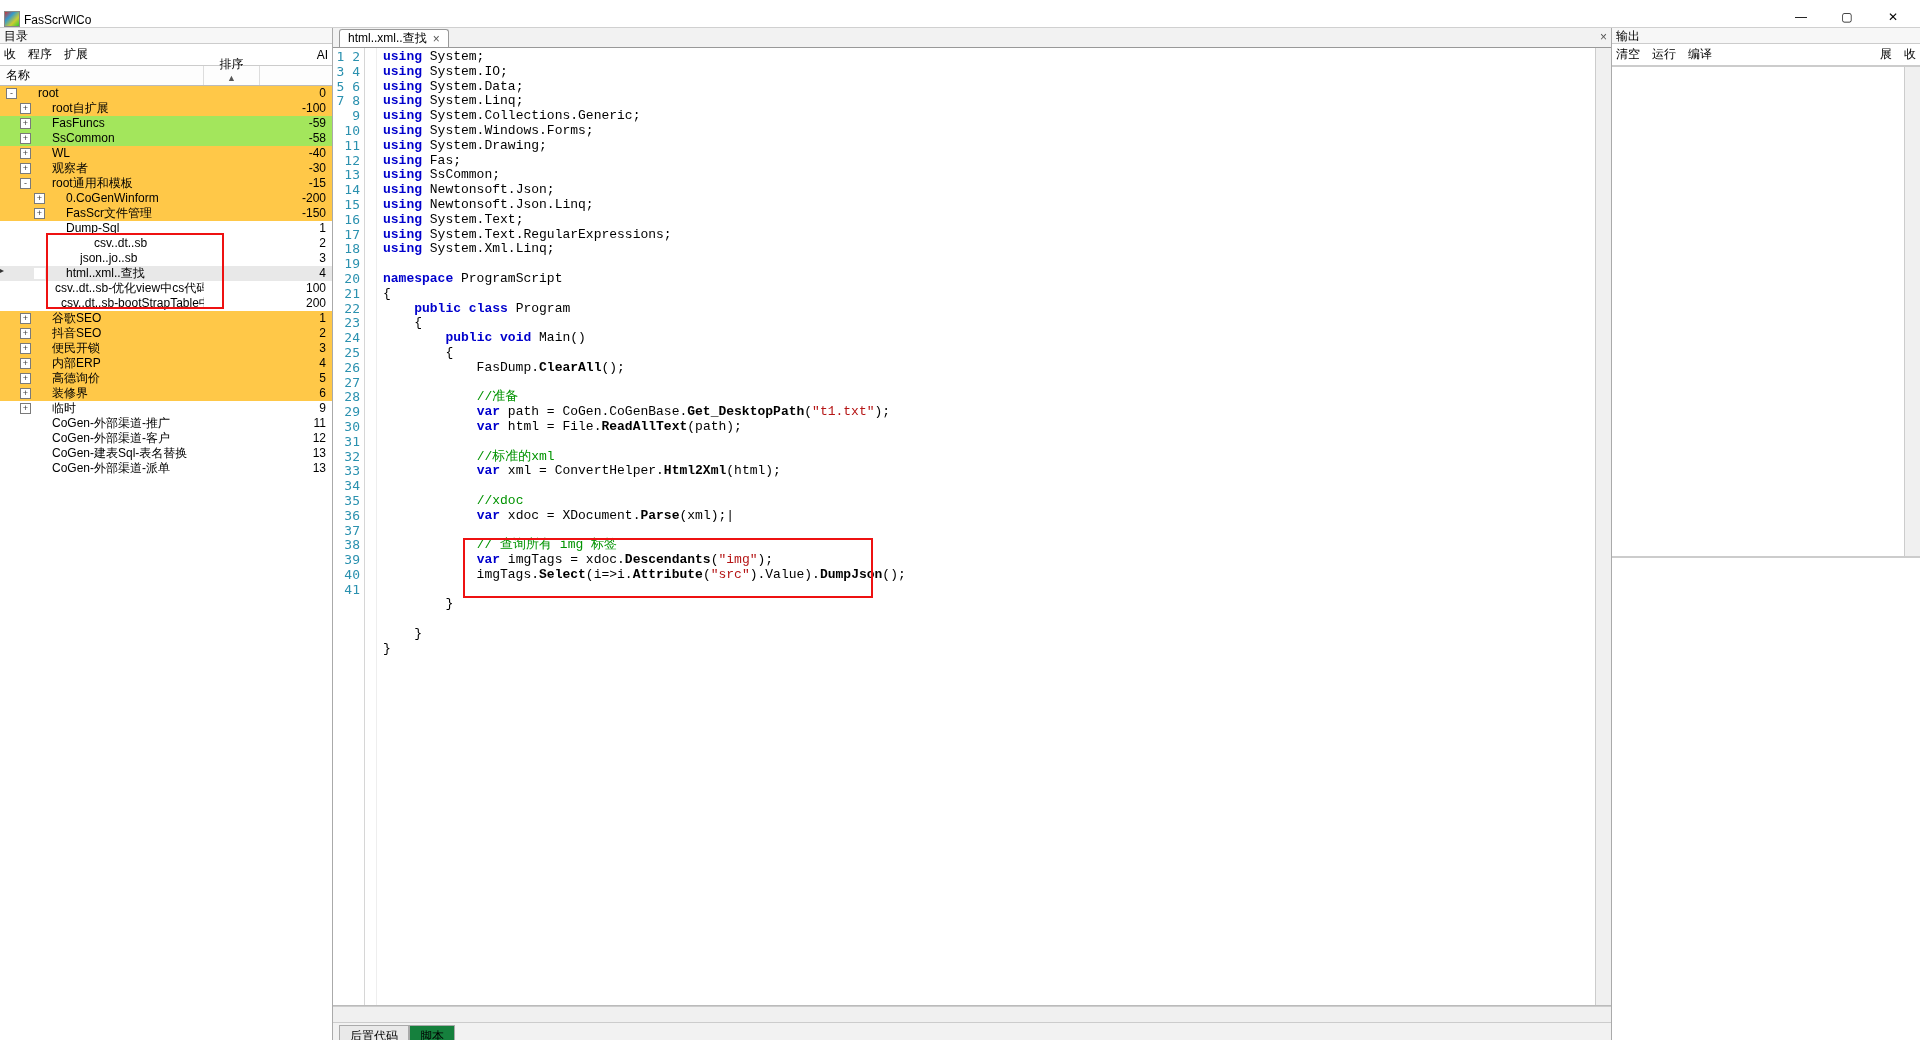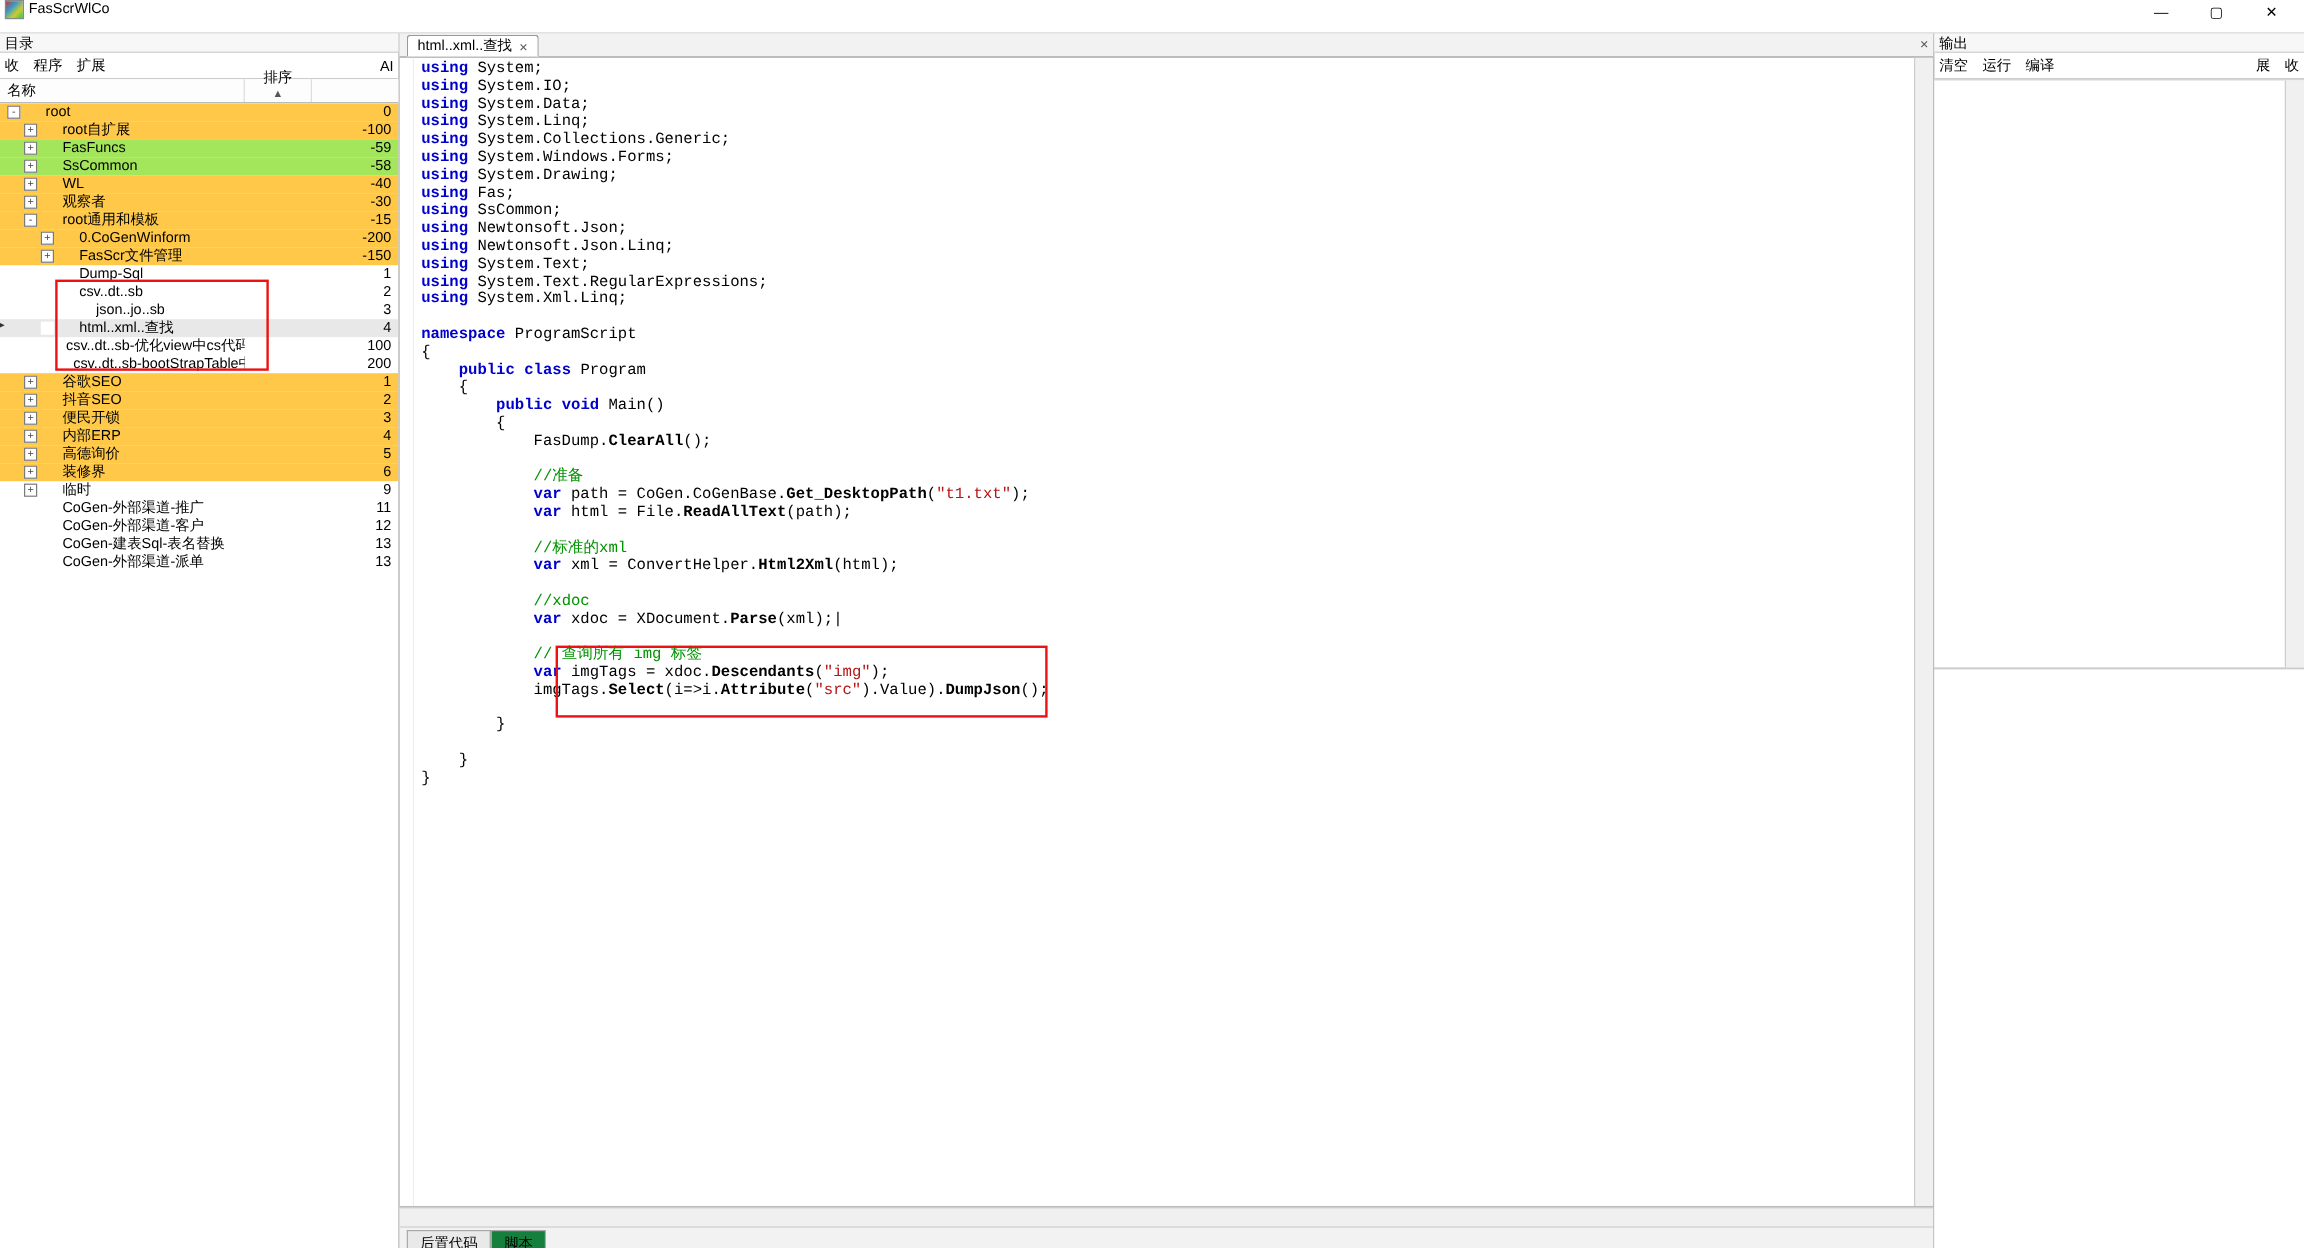--- a/index.html
+++ b/index.html
@@ -1,17 +1,17 @@
 <!DOCTYPE html>
 <html><head>
 <meta charset="utf-8">
 <style>
 * { box-sizing: border-box; margin: 0; padding: 0; }
 body { font-family: "Microsoft YaHei", "SimSun", Arial, sans-serif; font-size: 12px; background:#fff; overflow:hidden; width:1920px; height:1040px; position:relative;}
-.titlebar { height:28px; background:#fff; display:flex; align-items:flex-start; padding:0 4px; border-bottom:1px solid #d0d0d0;}
+.titlebar { height:28px; background:#fff; display:flex; align-items:flex-end; padding:0 4px; border-bottom:1px solid #d0d0d0;}
 .titlebar .appicon { width:16px; height:16px; margin-right:4px; background:linear-gradient(135deg,#c33,#39c,#cc3,#3c3); border:1px solid #888;}
 .titlebar .title { flex:1; font-size:12px; color:#000;}
 .titlebar .winbtns { display:flex; gap:0;}
 .titlebar .winbtn { width:46px; height:20px; display:flex; align-items:center; justify-content:center; color:#000;}
 
 .main { display:flex; height:calc(100% - 22px);}
 .left-panel { width:333px; border-right:1px solid #aaa; display:flex; flex-direction:column;}
 .panel-header { height:16px; padding:0 4px; font-size:12px; color:#000; border-bottom:1px solid #ccc; background:#f7f7f7;}
 .toolbar { height:22px; display:flex; align-items:center; padding:0 4px; border-bottom:1px solid #ccc; gap:12px;}
 .toolbar .sp { flex:1;}
@@ -168,21 +168,21 @@
             <span class="row-num">-150</span>
           </div>
           <div class="tree-row ">
             <div class="row-name-wrap" style="padding-left: 34px;">
               <div class="expander hidden"></div>
               <span class="row-label">Dump-Sql</span>
             </div>
             <span class="row-num">1</span>
           </div>
           <div class="tree-row ">
-            <div class="row-name-wrap" style="padding-left: 34px;">
+            <div class="row-name-wrap" style="padding-left: 34px; gap: 28px;">
               <div class="expander hidden"></div>
               <span class="row-label">csv..dt..sb</span>
             </div>
             <span class="row-num">2</span>
           </div>
           <div class="tree-row ">
             <div class="row-name-wrap" style="padding-left: 34px; gap: 14px;">
               <div class="expander hidden"></div>
               <span class="row-label">json..jo..sb</span>
             </div>
@@ -294,20 +294,62 @@
 
   <div class="mid-panel">
     <div class="tabbar">
       <div class="tab">
         <span>html..xml..查找</span>
         <span class="x">×</span>
       </div>
       <span class="tabsbar-close">×</span>
     </div>
     <div class="editor-wrap">
+      <div class="gutter" id="gutter">1
+2
+3
+4
+5
+6
+7
+8
+9
+10
+11
+12
+13
+14
+15
+16
+17
+18
+19
+20
+21
+22
+23
+24
+25
+26
+27
+28
+29
+30
+31
+32
+33
+34
+35
+36
+37
+38
+39
+40
+41
+</div>
       <div class="fold-col"></div>
       <div class="editor" id="editor"><span class="kw">using</span> System;
 <span class="kw">using</span> System.IO;
 <span class="kw">using</span> System.Data;
 <span class="kw">using</span> System.Linq;
 <span class="kw">using</span> System.Collections.Generic;
 <span class="kw">using</span> System.Windows.Forms;
 <span class="kw">using</span> System.Drawing;
 <span class="kw">using</span> Fas;
 <span class="kw">using</span> SsCommon;

